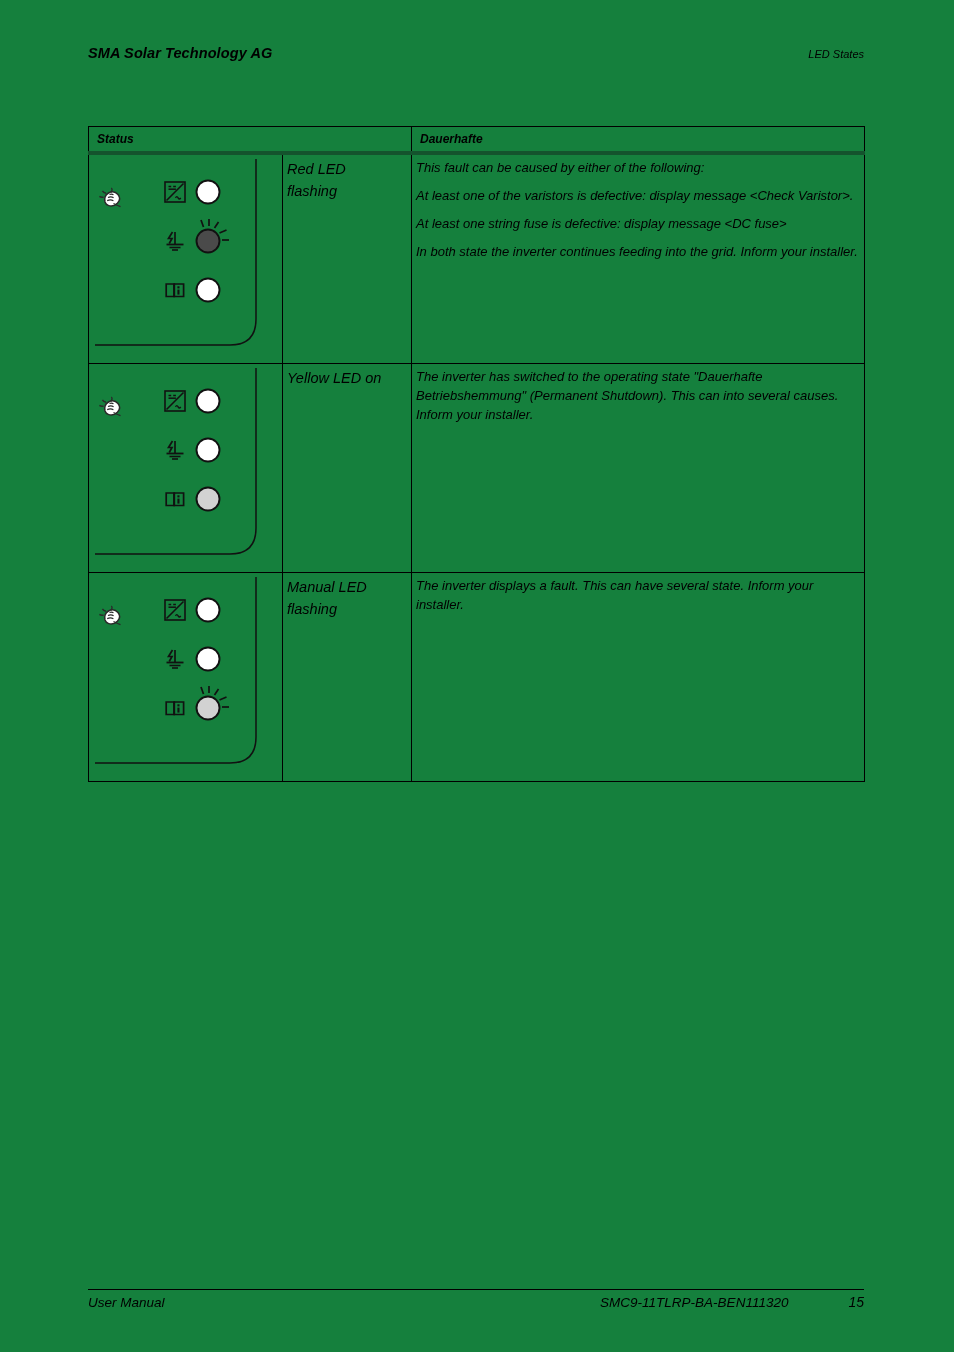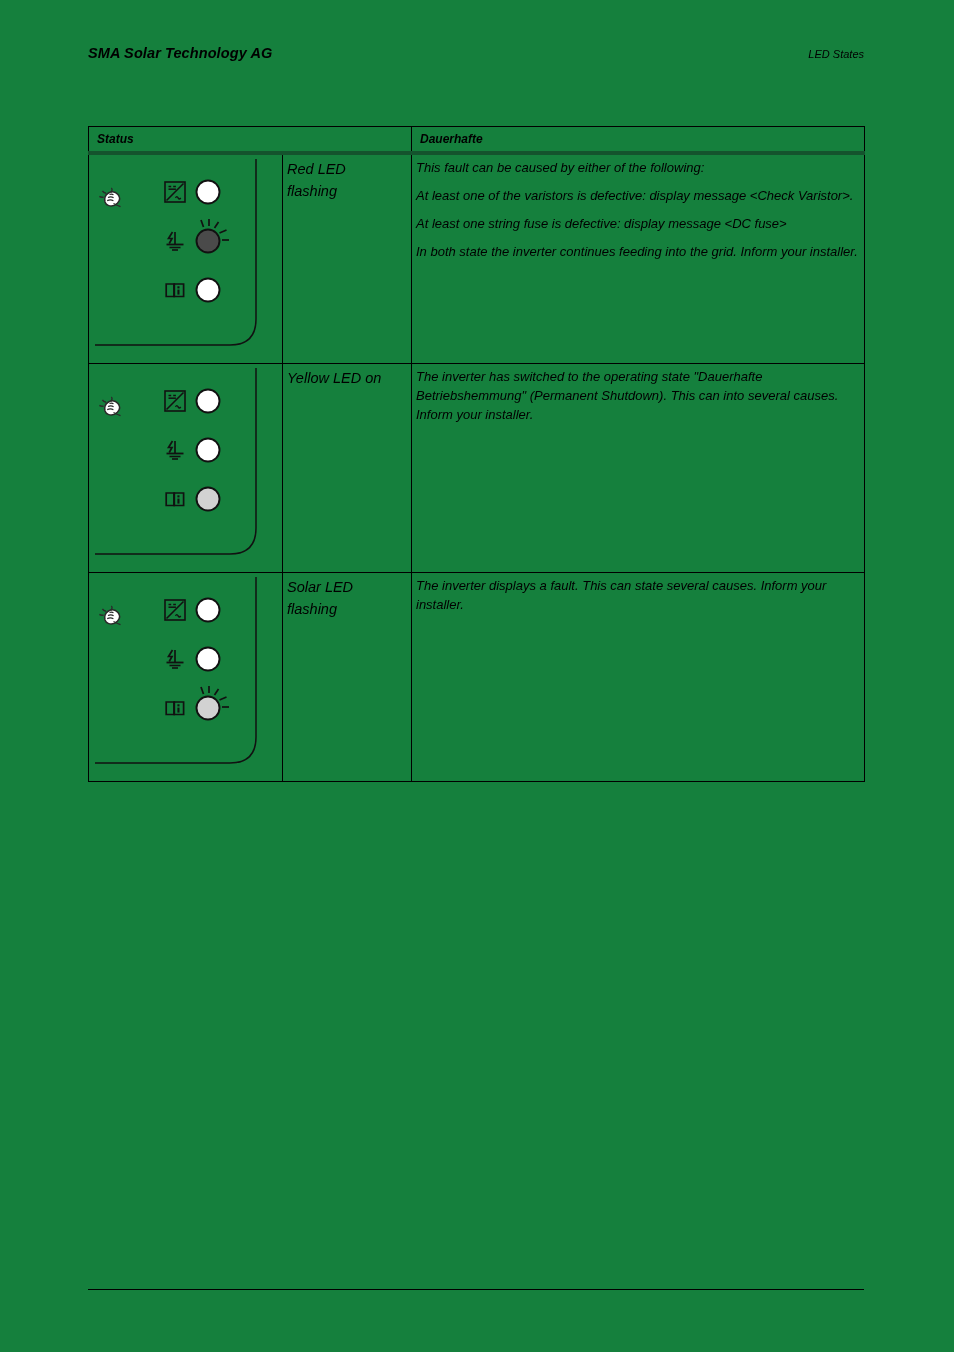--- a/index.html
+++ b/index.html
@@ -301,25 +301,31 @@
         <line x1="121.5" y1="118" x2="125.5" y2="112" stroke="#111" stroke-width="1.7"></line>
         <line x1="126.5" y1="123" x2="133.5" y2="120" stroke="#111" stroke-width="1.7"></line>
         <line x1="129" y1="130" x2="136" y2="130" stroke="#111" stroke-width="1.7"></line>
       </g>
       <circle cx="115" cy="131" r="11.5" fill="#d2d2d2" stroke="#111" stroke-width="1.9"></circle>
     </g>
               </svg>
             </div>
           </td>
           <td class="cell-state">
-            <div>Solar LED</div>
+            <div>Manual LED</div>
             <div>flashing</div>
           </td>
           <td class="cell-desc">
-            <p>The inverter displays a fault. This can state several causes. Inform your installer.</p>
+            <p>The inverter displays a fault. This can have several state. Inform your installer.</p>
           </td>
         </tr>
       </tbody>
   </table>
 
   <div style="position:absolute; left:88px; top:1289px; width:776px; height:1px; background:#000;"></div>
+  <div style="position:absolute; left:88px; top:1294px; width:776px; display:flex; align-items:baseline;">
+    <div style="flex:0 0 auto; font-size:13.5px;">User Manual</div>
+    <div style="flex:1 1 auto;"></div>
+    <div style="flex:0 0 auto; font-size:13.5px; margin-right:60px;">SMC9-11TLRP-BA-BEN111320</div>
+    <div style="flex:0 0 auto; font-size:14px;">15</div>
+  </div>
 
 </div>
 
 </body></html>

